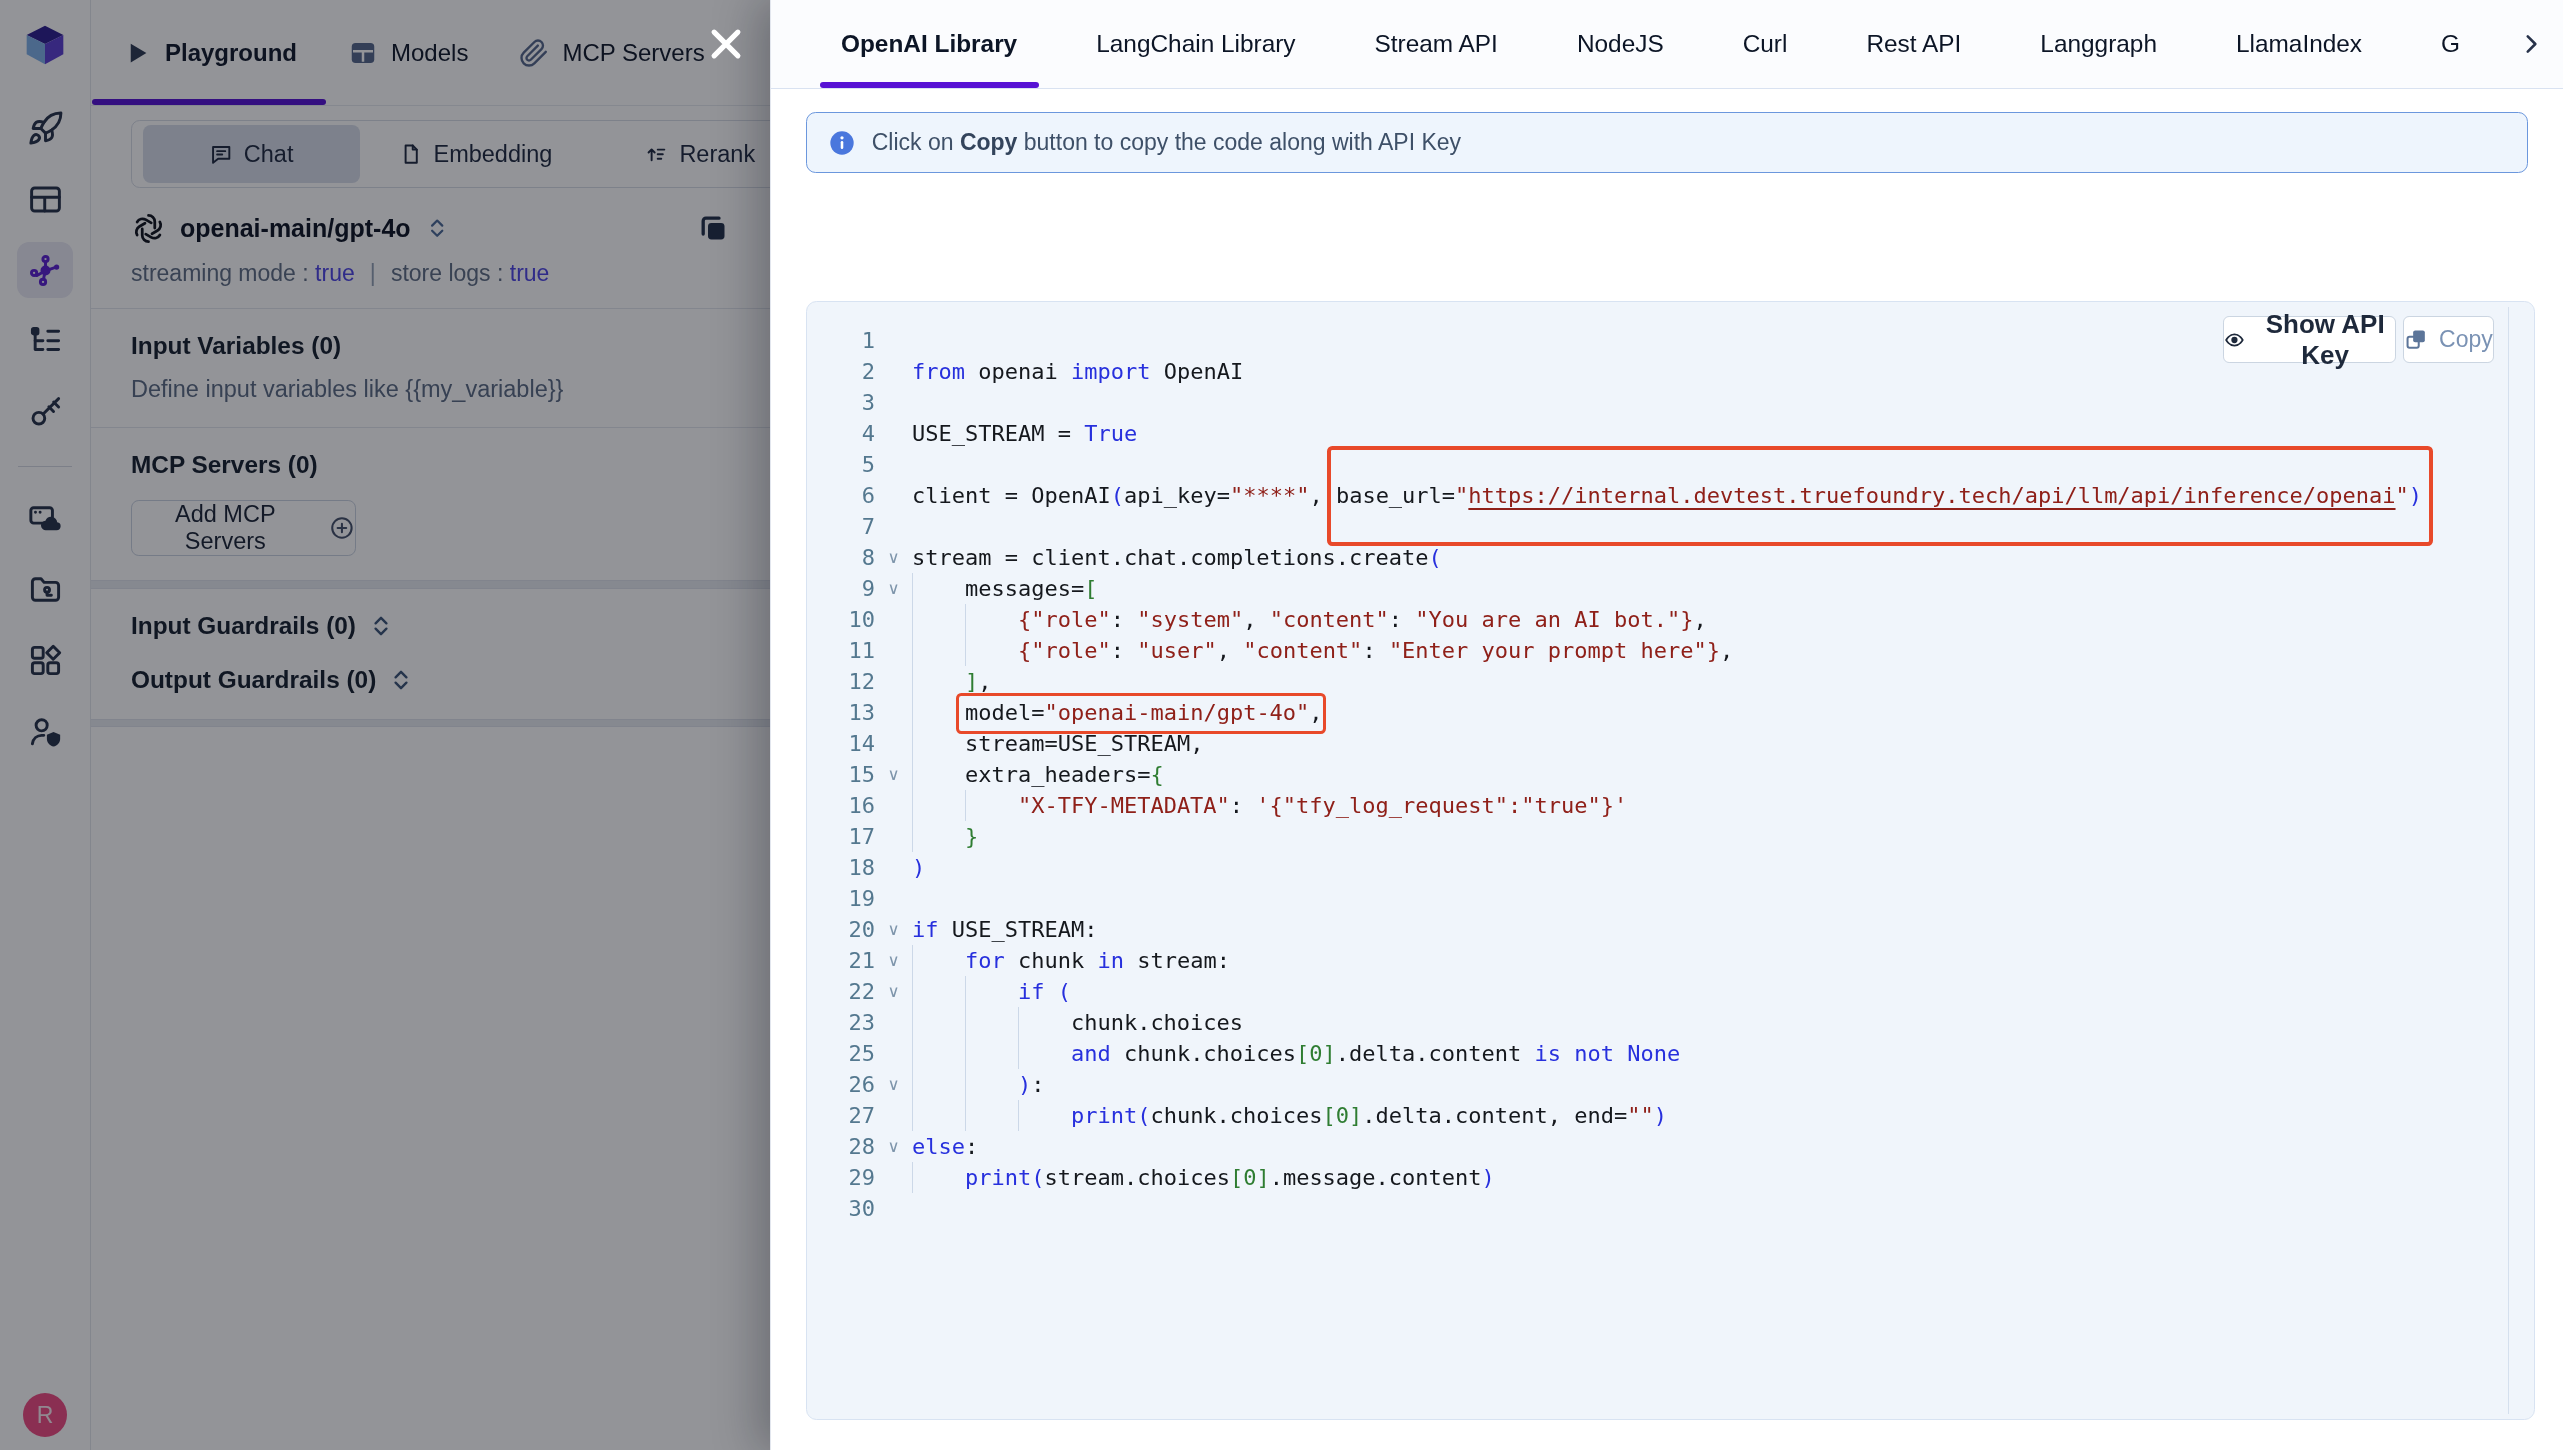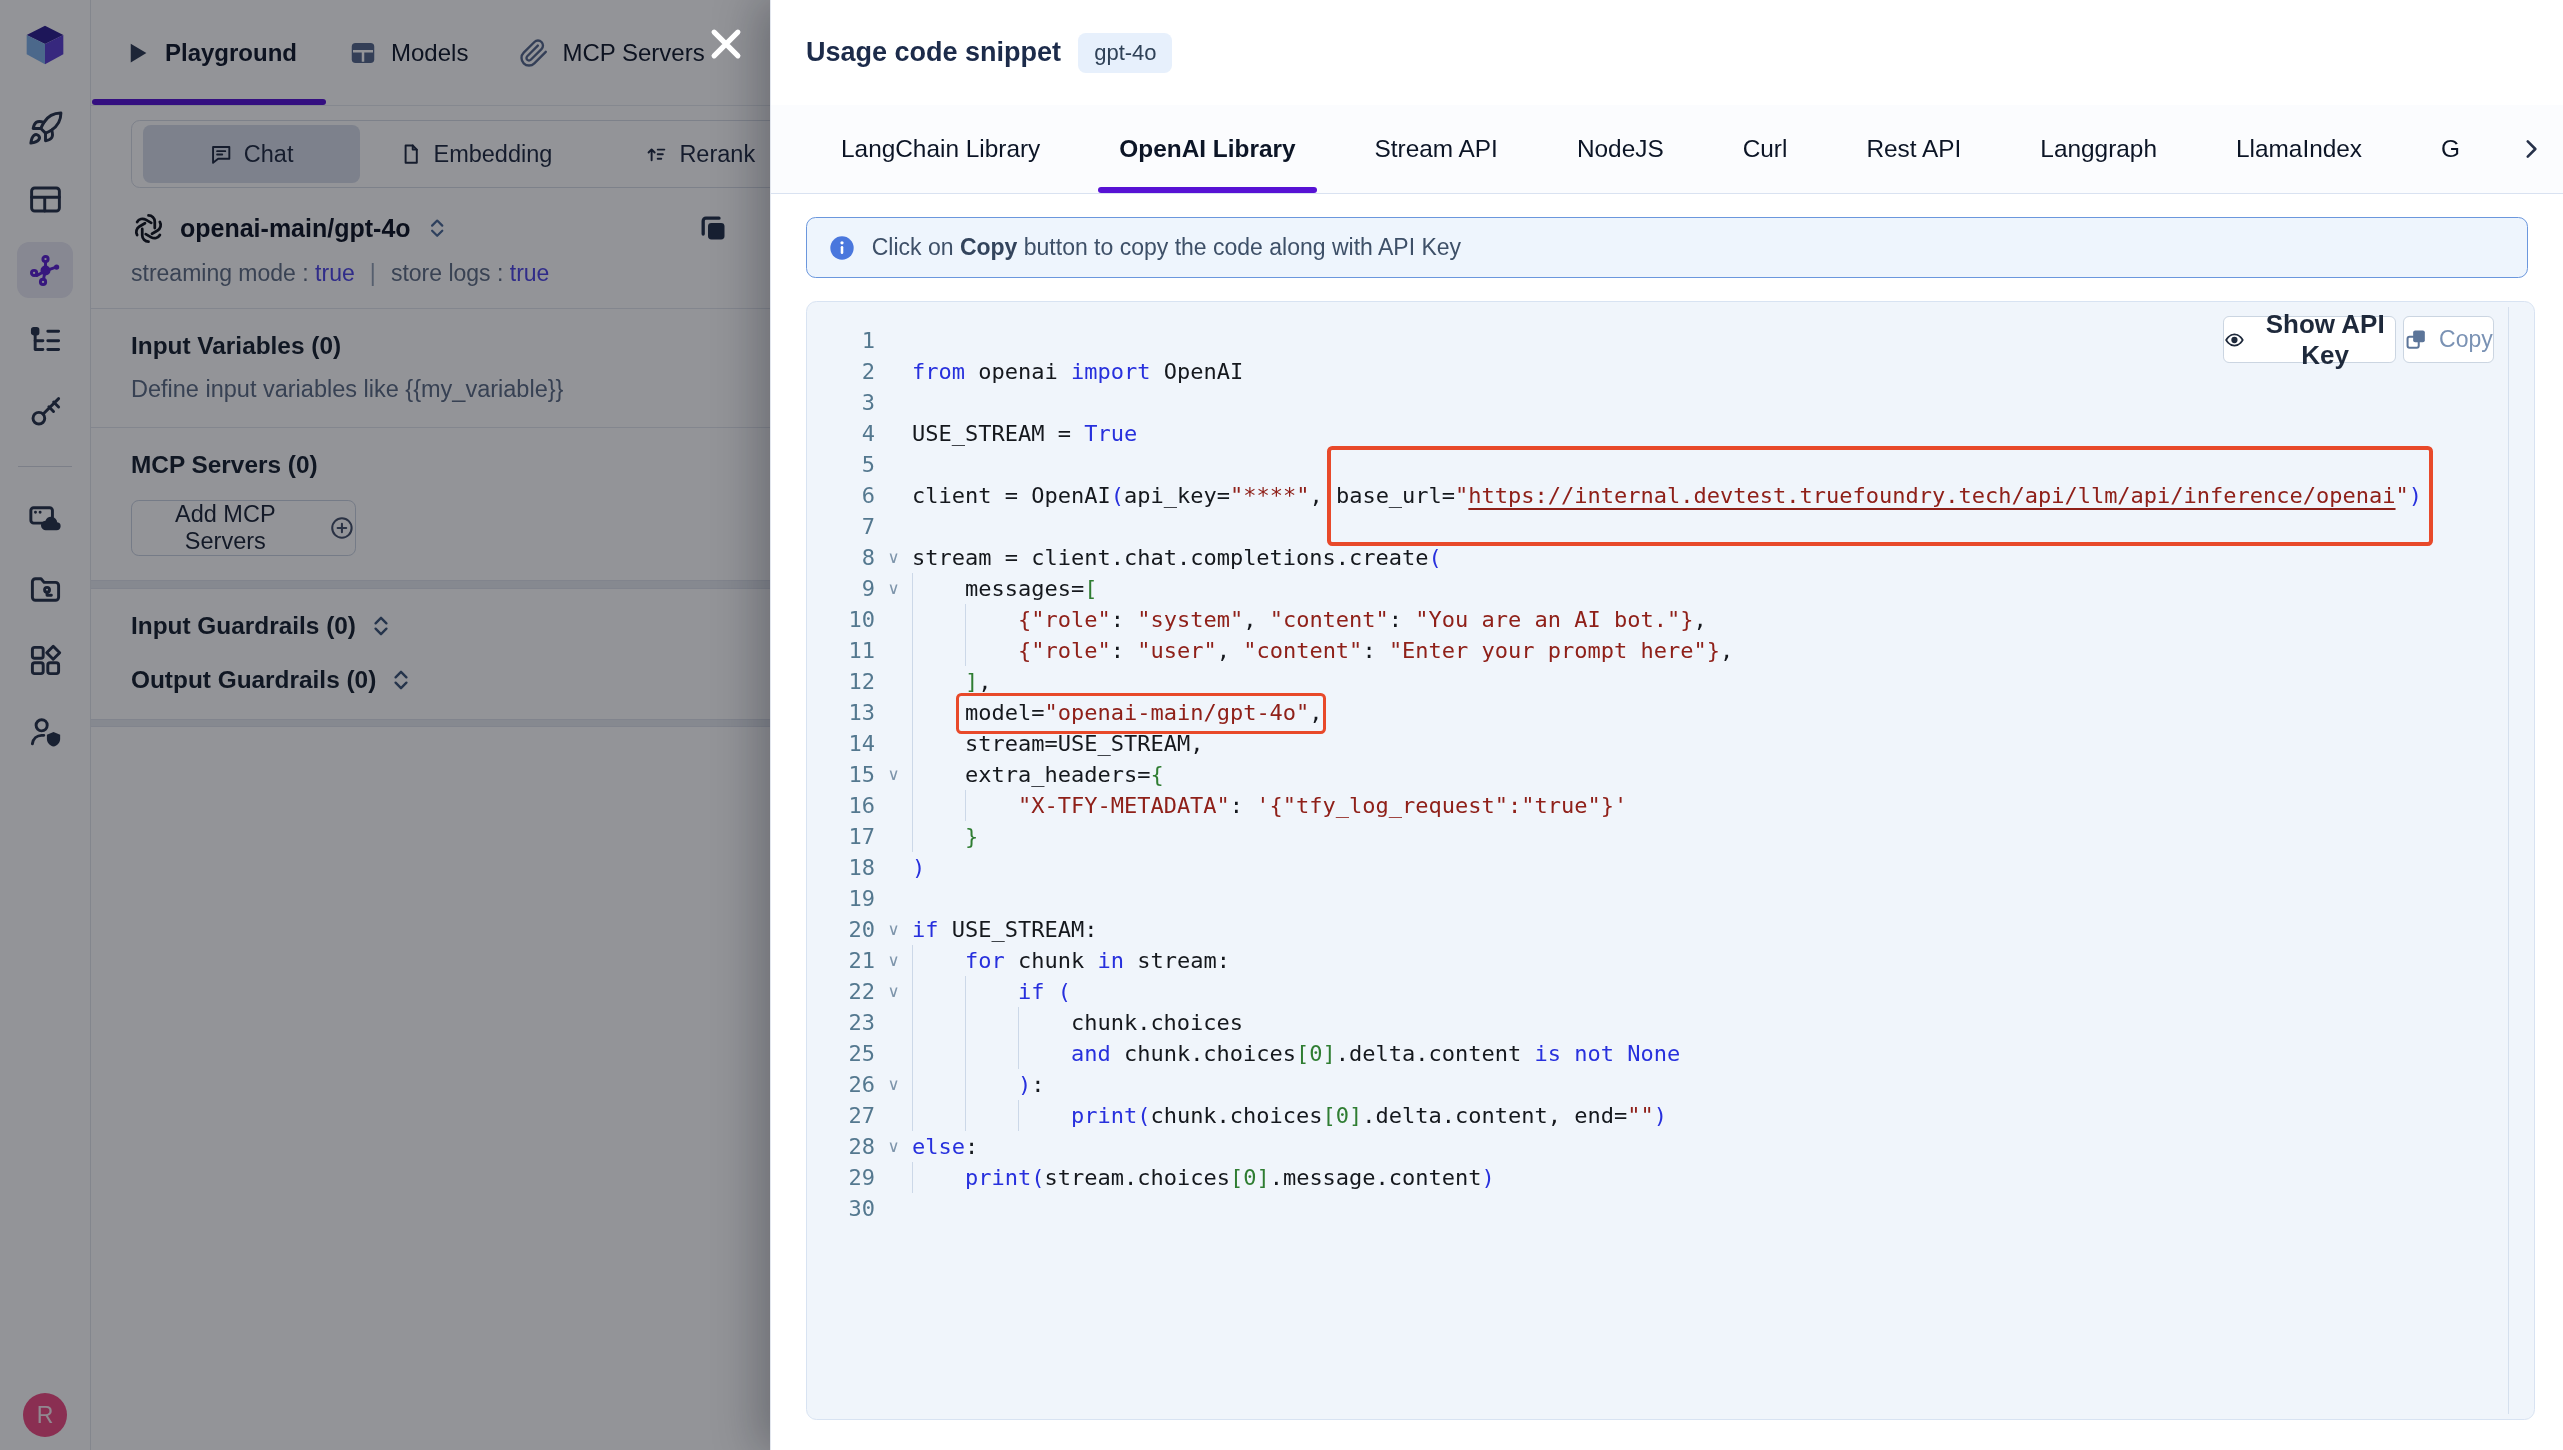--- a/index.html
+++ b/index.html
@@ -338,29 +338,25 @@
 
   <div class="overlay"></div>
 
   <div class="close-x">
     <svg viewBox="0 0 48 48">
         <path d="M9 9l30 30M39 9L9 39" stroke="#fff" stroke-width="6.5" stroke-linecap="round"></path>
       </svg>
   </div>
 
   <section class="modal">
-    <div class="m-header">
-      <span class="m-title">Usage code snippet</span>
-      <span class="m-badge">gpt-4o</span>
-    </div>
 
     <div class="m-tabs">
       <div id="modal-tabs" style="display:flex;gap:33px;height:100%;align-items:center">
+          <div class="m-tab active">OpenAI Library</div>
           <div class="m-tab">LangChain Library</div>
-          <div class="m-tab active">OpenAI Library</div>
           <div class="m-tab">Stream API</div>
           <div class="m-tab">NodeJS</div>
           <div class="m-tab">Curl</div>
           <div class="m-tab">Rest API</div>
           <div class="m-tab">Langgraph</div>
           <div class="m-tab">LlamaIndex</div>
           <div class="m-tab">G</div>
         </div>
       <div class="tab-scroll">
         <svg viewBox="0 0 24 24" fill="none" stroke="#27324a" stroke-width="2.4" stroke-linecap="round" stroke-linejoin="round">

